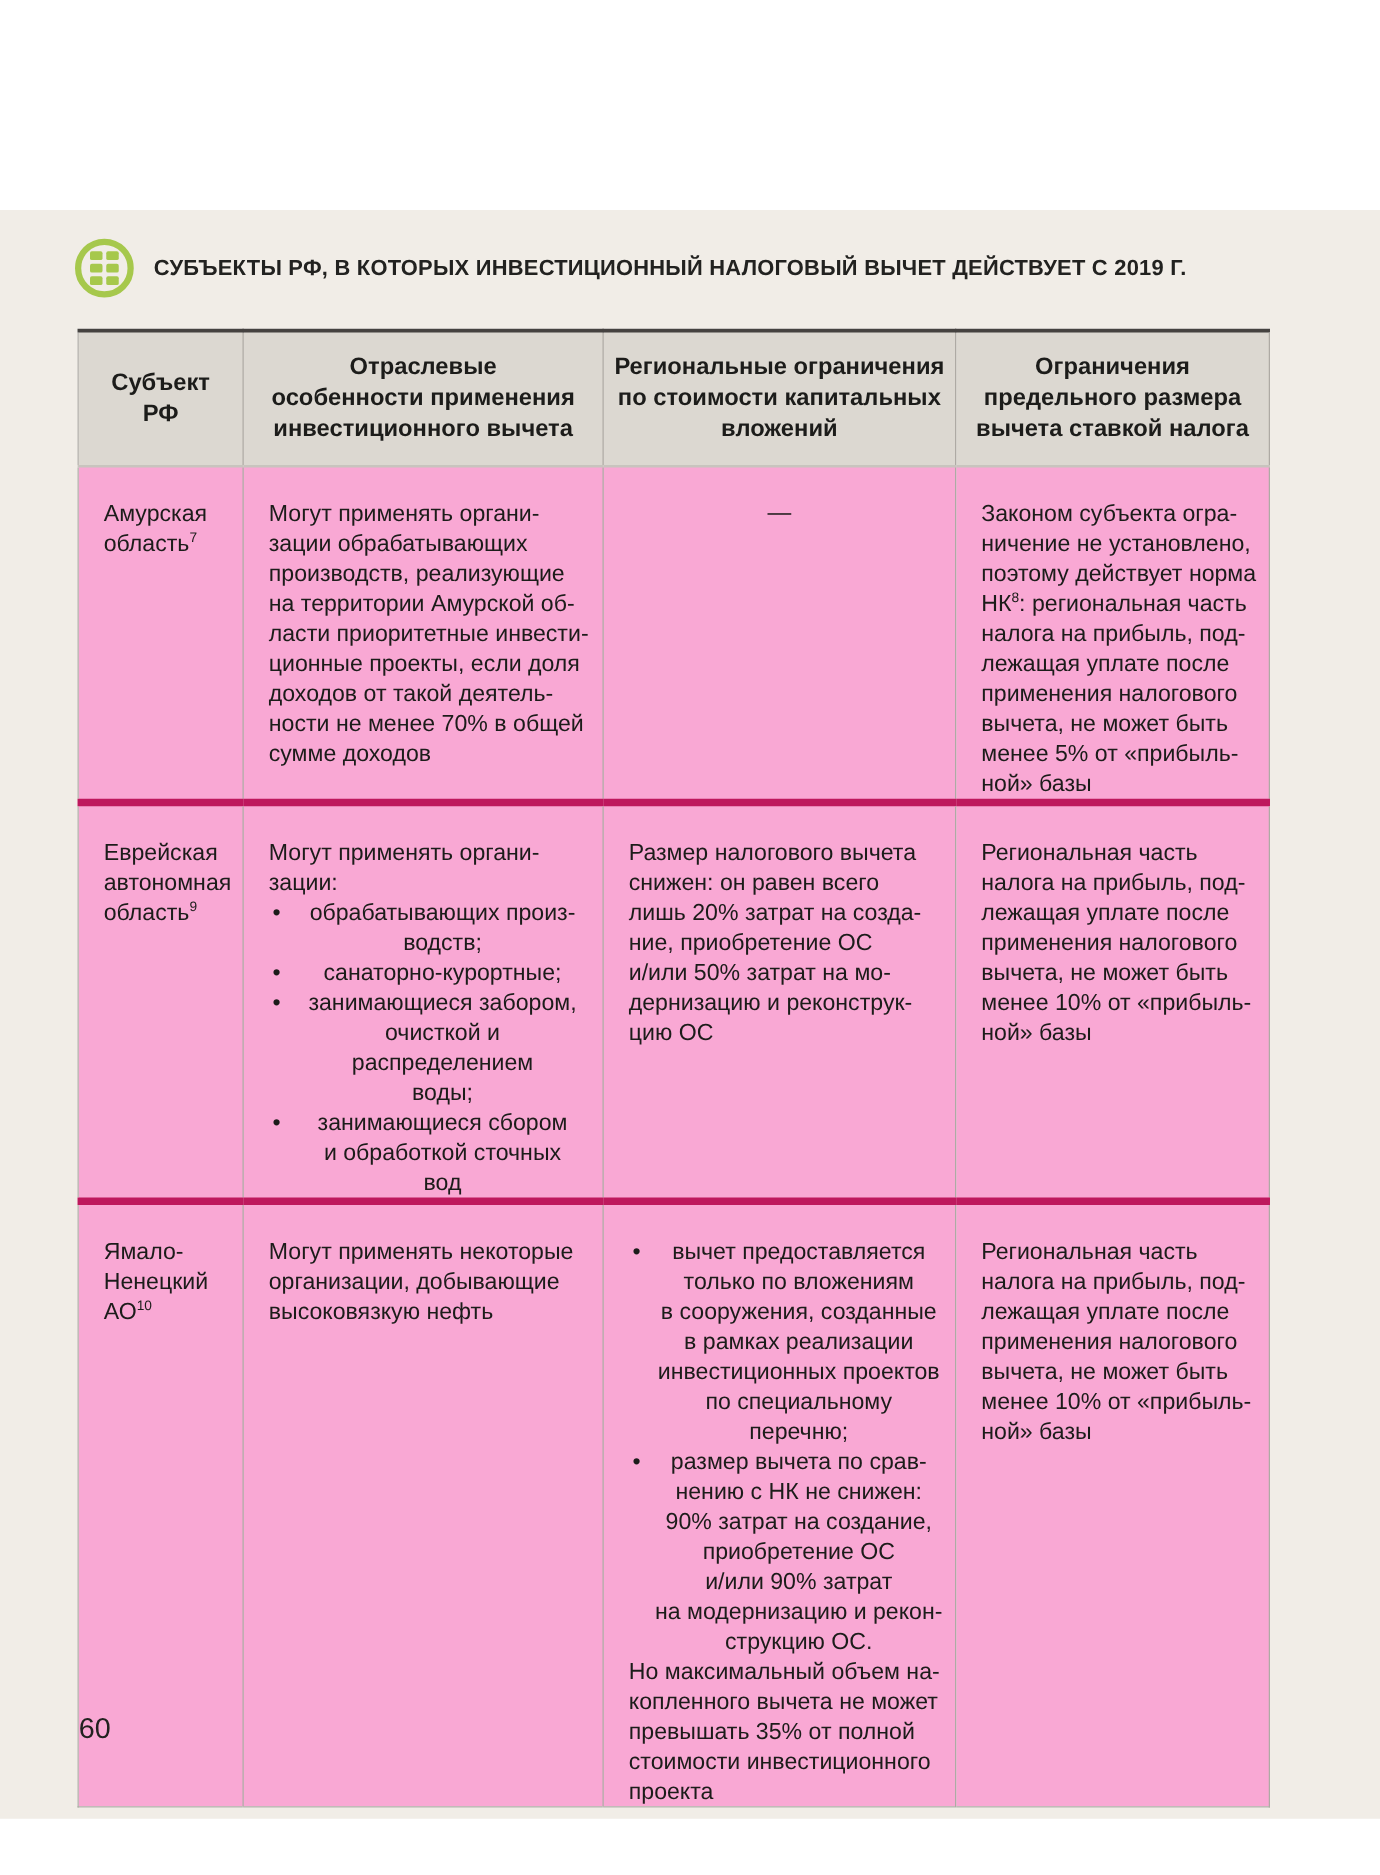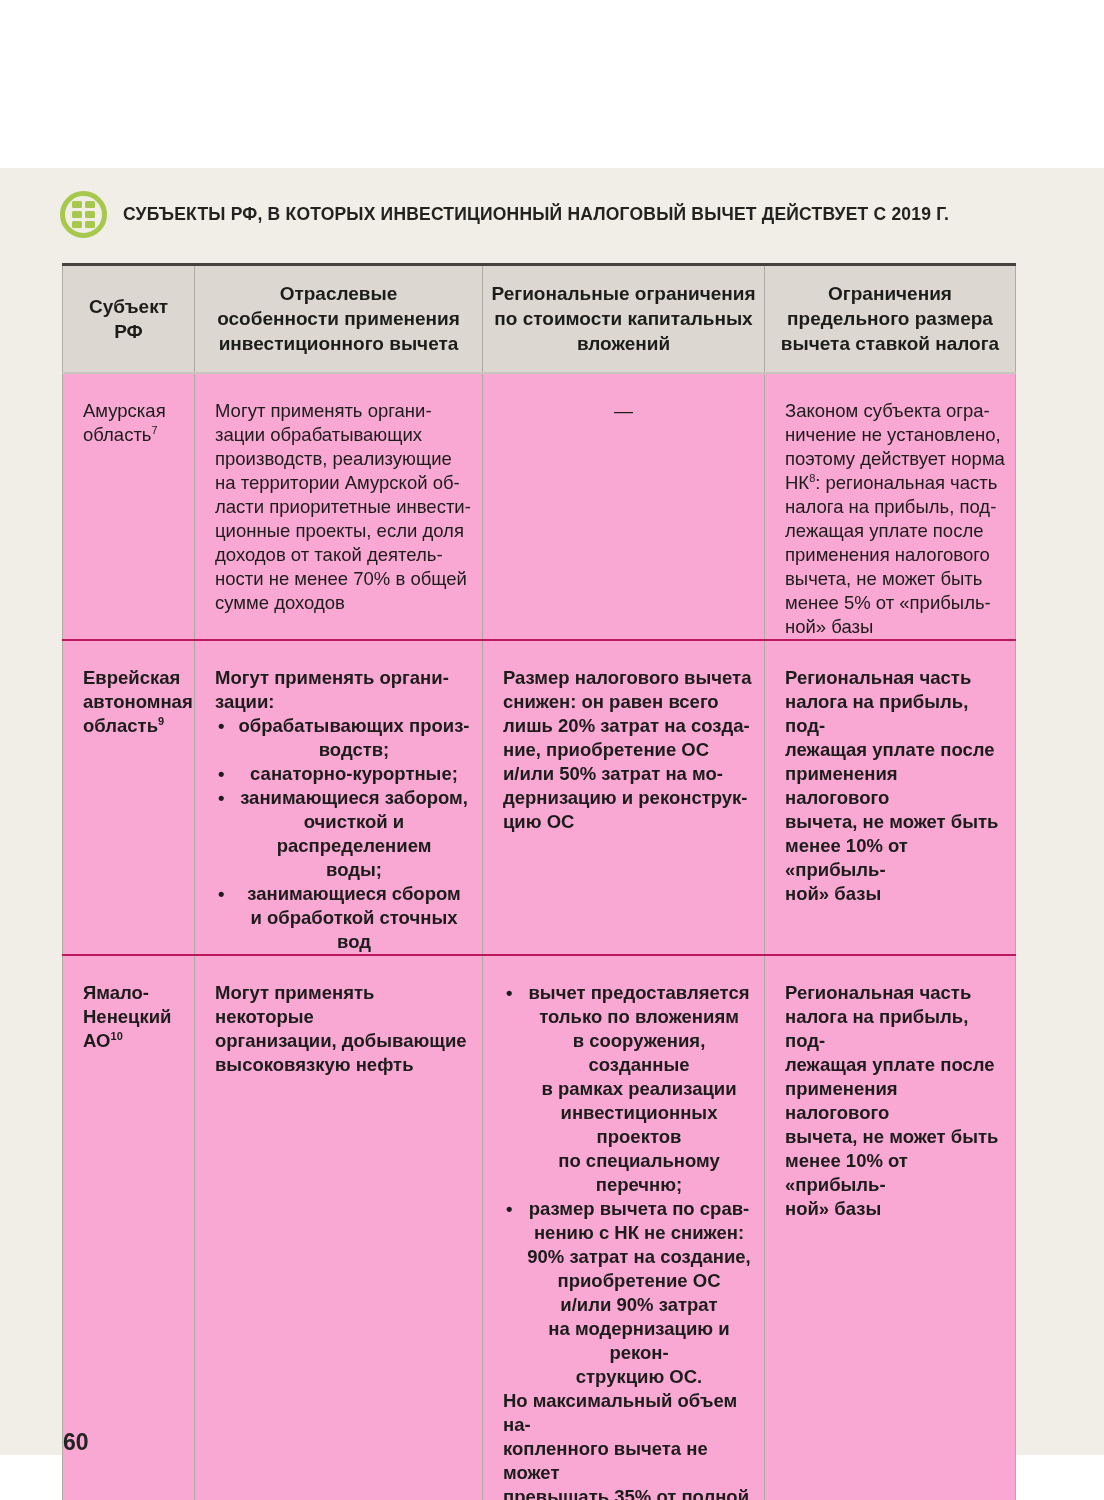--- a/index.html
+++ b/index.html
@@ -116,22 +116,21 @@
     font-weight:bold;
     font-size:19px;
     line-height:25px;
     text-align:center;
     vertical-align:middle;
     white-space:pre-line;
     border-bottom:2px solid #c8c4be;
     padding:6px 8px;
   }
   tbody tr + tr td{
-    border-top:2px solid #be185d;
-    font-weight:bold;
+    border-top:6px solid #be185d;
   }
   td{
     vertical-align:top;
     background:#f9a8d4;
     padding:25px 10px 0 20px;
     font-size:18.5px;
     line-height:24px;
   }
   .cellp{white-space:pre-line;}
   .cellul{list-style:none;margin:0;padding:0;}
@@ -153,26 +152,25 @@
     padding-right:10px;
   }
   sup{
     font-size:11px;
     line-height:0;
     vertical-align:super;
   }
   
   .pagenum{
     position:absolute;
-    top:1428px;
+    top:1368px;
     left:63px;
     font-size:23px;
     line-height:28px;
     color:#222220;
-    font-weight:bold;
   }
 </style>
 </head>
 <body>
 
 <div class="page">
 
 
   <div class="panel">
 

